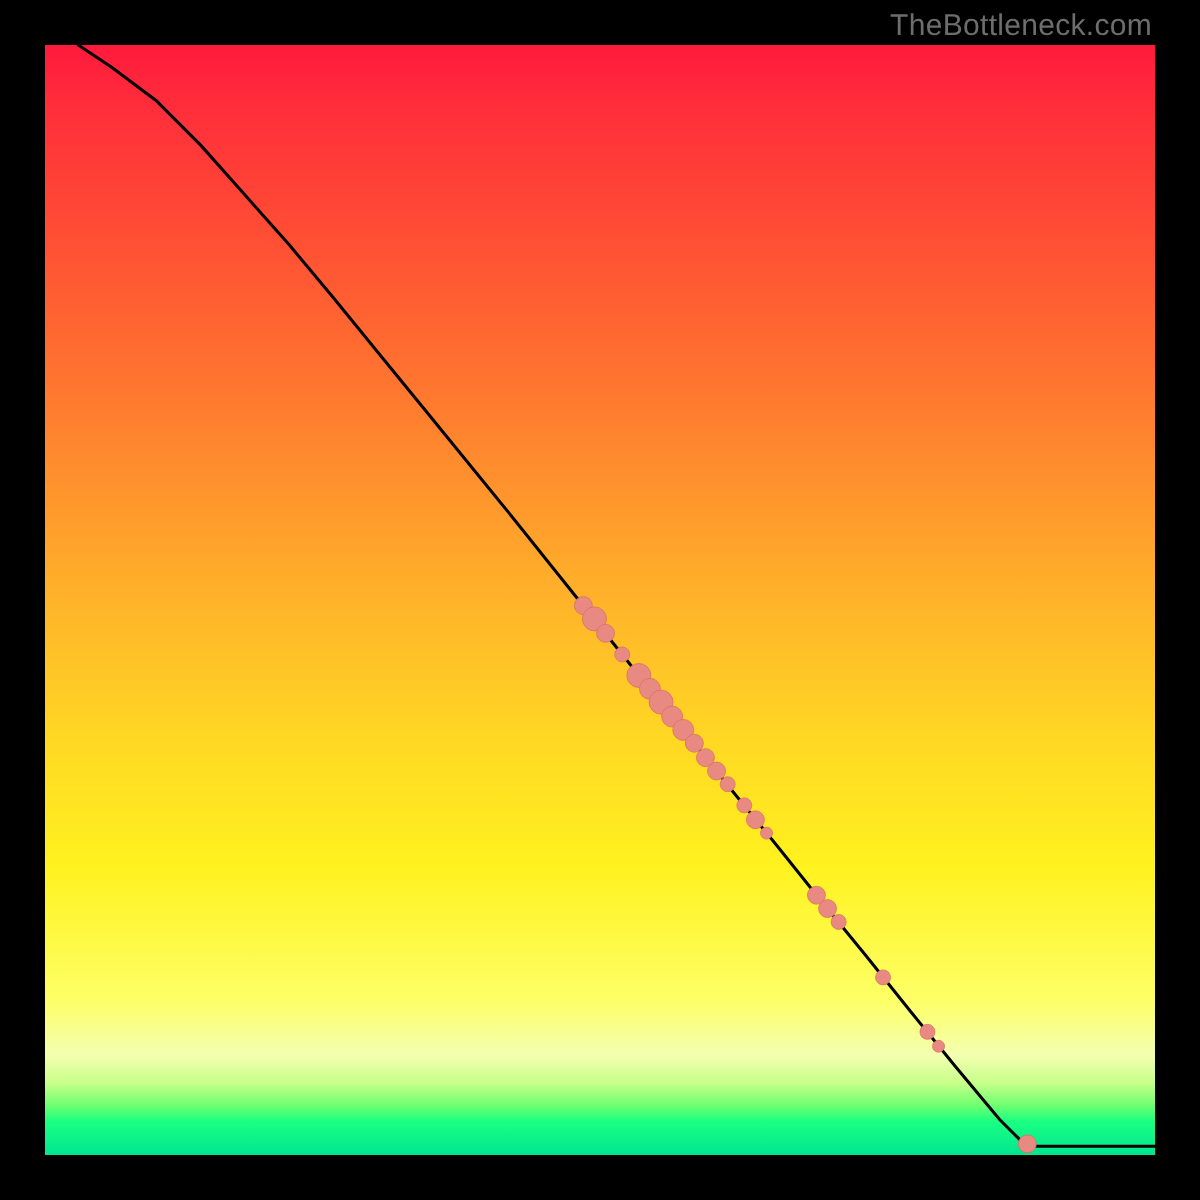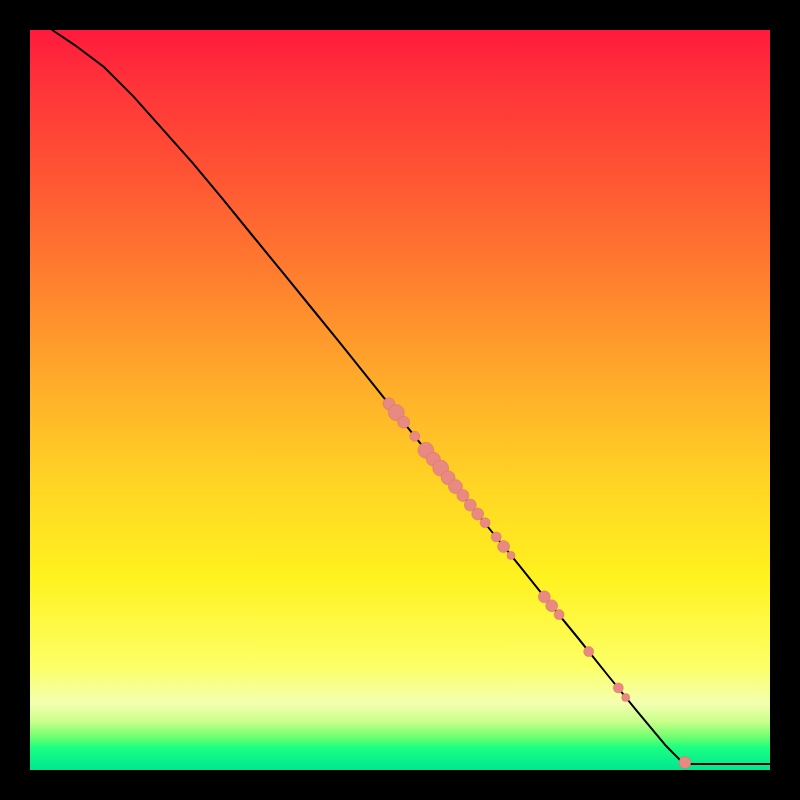--- a/index.html
+++ b/index.html
@@ -56,20 +56,21 @@
     font-size: 20px;
     font-weight: 500;
     letter-spacing: 0.2px;
     user-select: none;
   }
 </style>
 </head>
 <body>
 
 <div class="frame">
+  <div class="watermark">TheBottleneck.com</div>
   <div class="plot-area">
     <svg class="curve" viewBox="0 0 740 740">
       <path id="curve-path" fill="none" stroke="#000000" stroke-width="2" stroke-linecap="round" d="M22.2 0.0 L44.4 14.8 L74.0 37.0 L103.6 66.6 L133.2 99.9 L162.8 133.2 L192.4 168.7 L222.0 205.0 L251.6 241.2 L281.2 277.5 L310.8 313.8 L340.4 350.8 L370.0 387.8 L399.6 424.8 L429.2 461.0 L458.8 498.0 L488.4 534.3 L518.0 571.3 L547.6 607.5 L577.2 644.5 L606.8 680.8 L636.4 716.3 L651.2 731.1 L658.6 734.1 L740.0 734.1"></path>
       <g id="points-group">
           <circle cx="358.9" cy="373.7" r="6" fill="#e98a82" stroke="#d86d64" stroke-width="0.5"></circle>
           <circle cx="366.3" cy="382.6" r="8" fill="#e98a82" stroke="#d86d64" stroke-width="0.5"></circle>
           <circle cx="373.7" cy="392.2" r="6" fill="#e98a82" stroke="#d86d64" stroke-width="0.5"></circle>
           <circle cx="384.8" cy="406.3" r="5" fill="#e98a82" stroke="#d86d64" stroke-width="0.5"></circle>
           <circle cx="395.9" cy="420.3" r="8" fill="#e98a82" stroke="#d86d64" stroke-width="0.5"></circle>
           <circle cx="403.3" cy="429.2" r="7" fill="#e98a82" stroke="#d86d64" stroke-width="0.5"></circle>

